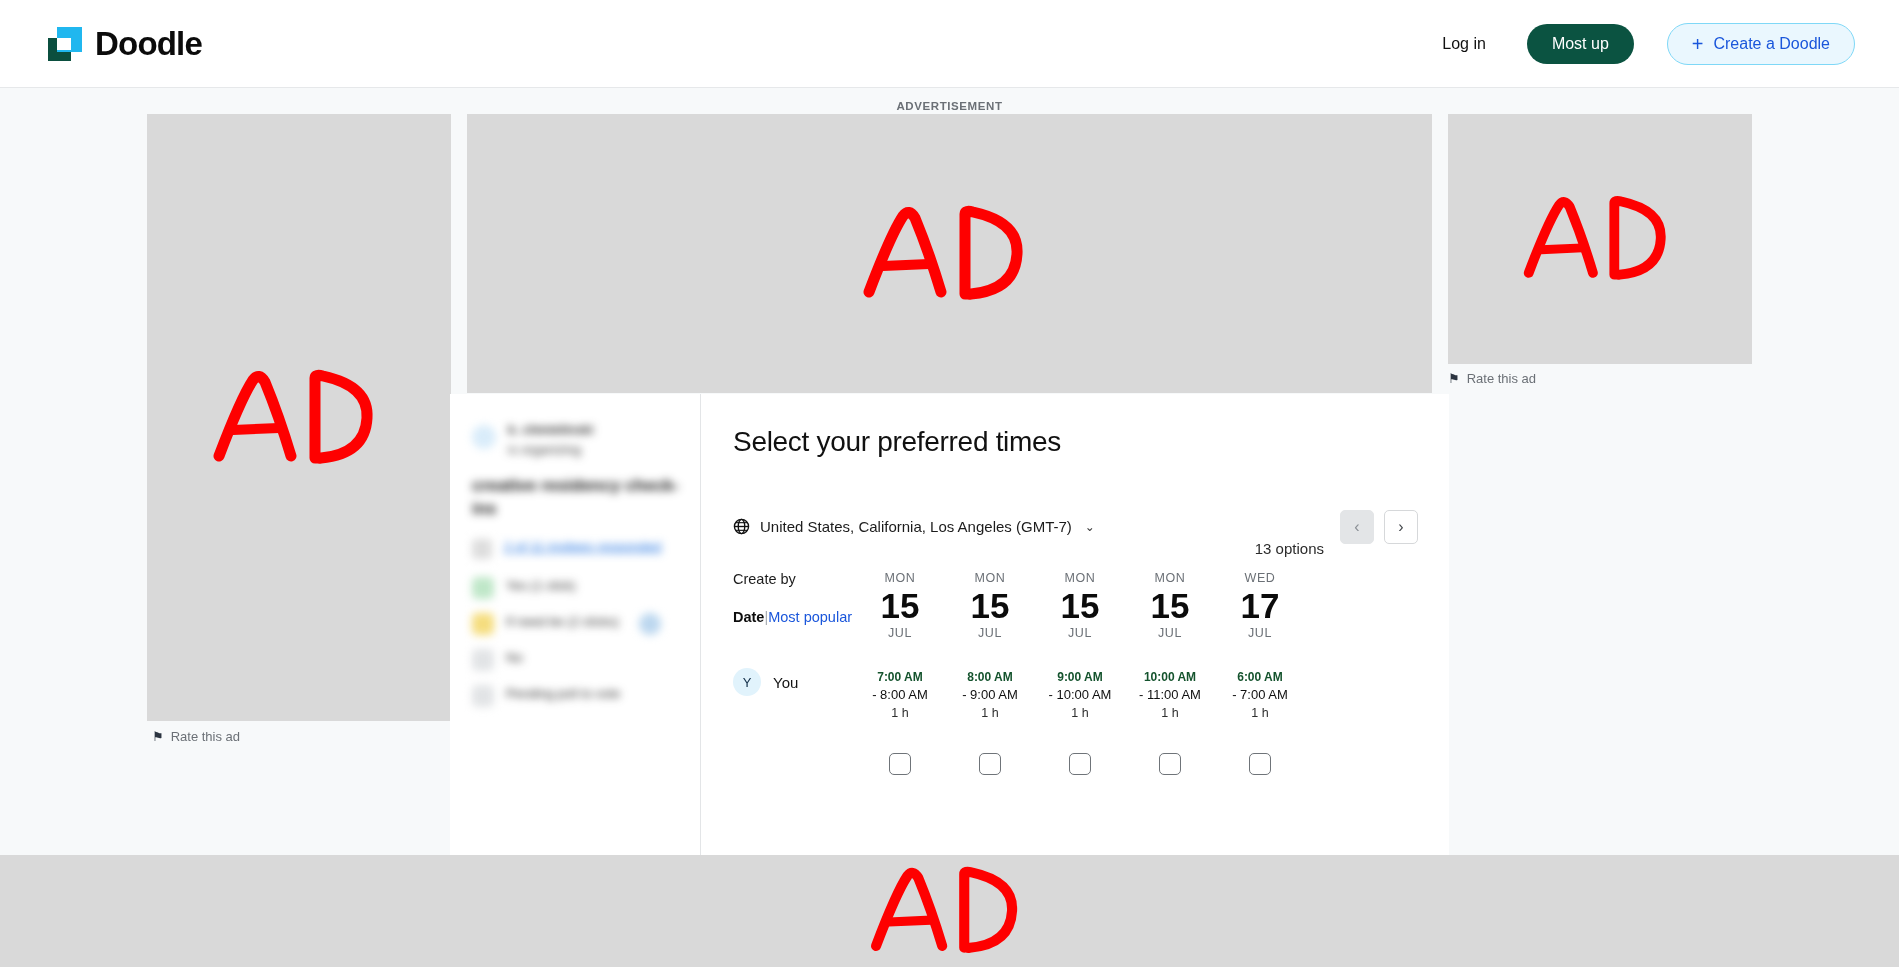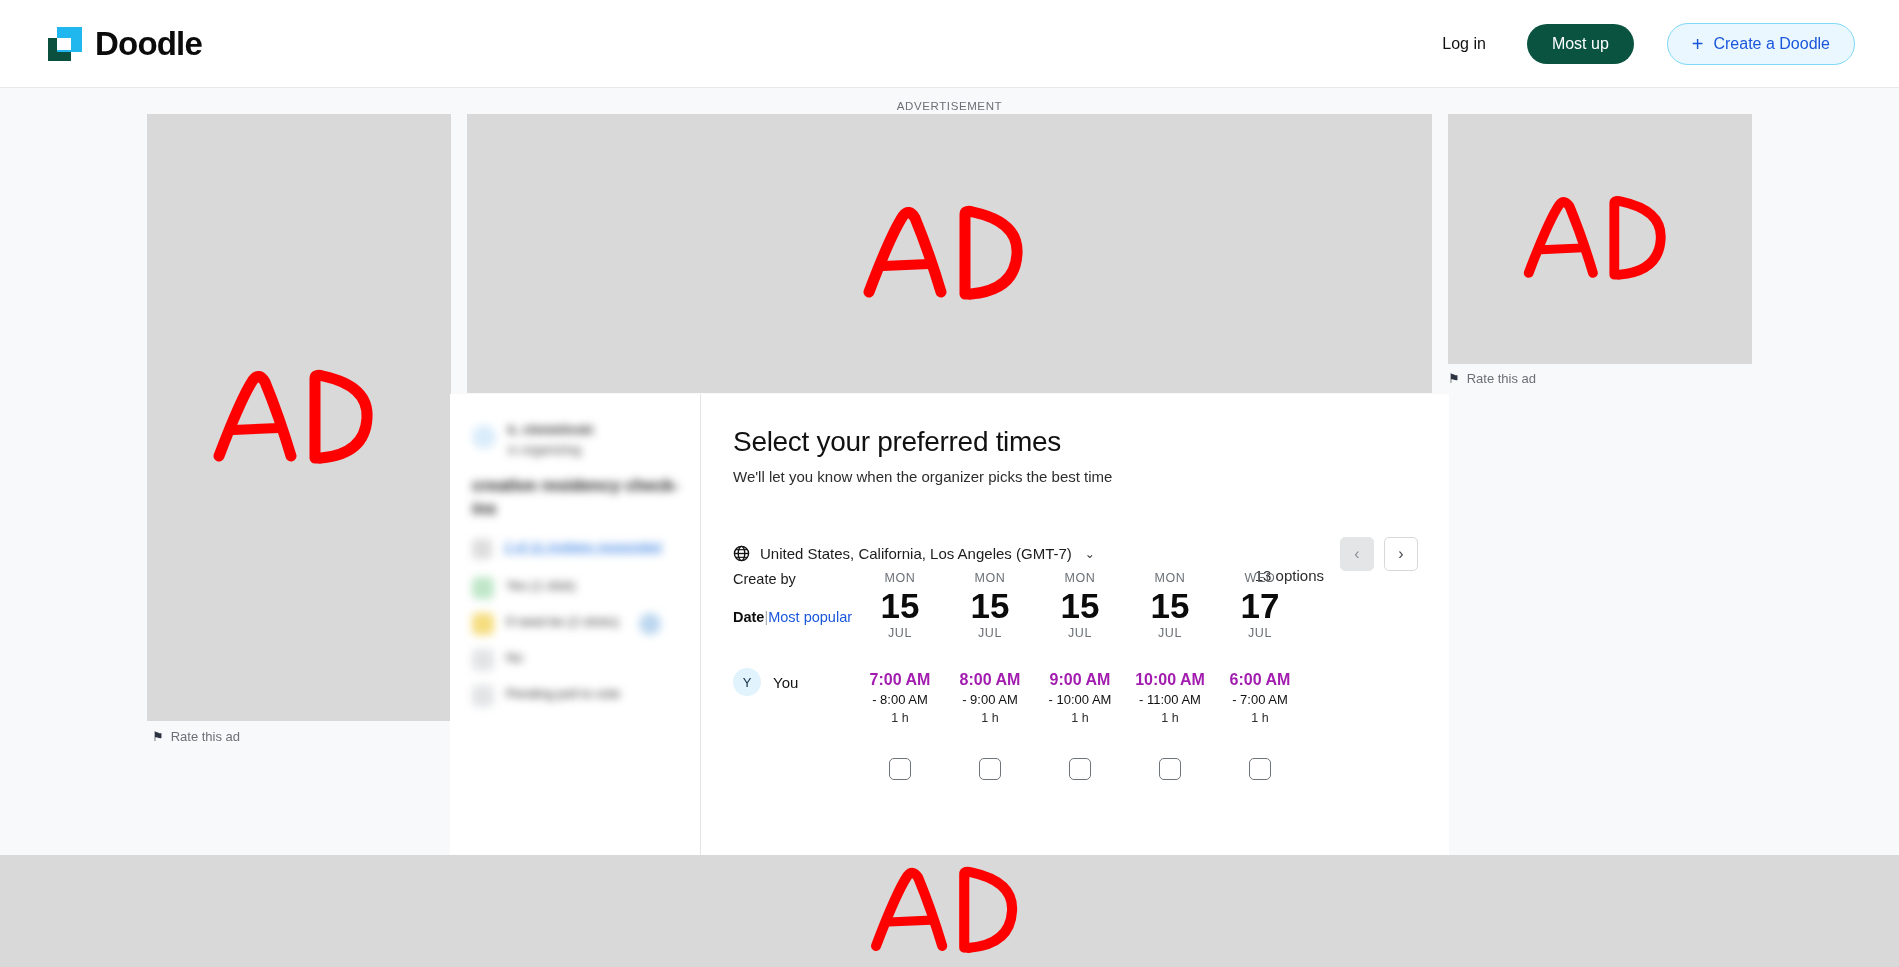--- a/index.html
+++ b/index.html
@@ -61,20 +61,21 @@
     display: flex; align-items: center; gap: 10px;
     font-family: "Liberation Sans", sans-serif;
   }
   .plus-ico { font-size: 20px; line-height: 1; color: #1a56db; }
 
   
   .ad-label {
     position: absolute; left: 0; top: 100px; width: 1899px;
     text-align: center; font-size: 11.5px; color: #6b7076;
     letter-spacing: 0.6px;
+    font-weight: bold;
   }
 
   
   .ad-box {
     position: absolute; background: #d9d9d9;
     display: flex; align-items: center; justify-content: center;
     overflow: hidden;
   }
   .ad-left   { left: 147px;  top: 114px; width: 304px;  height: 607px; }
   .ad-top    { left: 467px;  top: 114px; width: 965px;  height: 279px; }
@@ -196,21 +197,21 @@
   .you-cell { width: 122px; flex: none; display: flex; align-items: center; gap: 12px; }
   .you-avatar {
     width: 28px; height: 28px; border-radius: 50%;
     background: #e1f3fc; color: #13304a;
     display: flex; align-items: center; justify-content: center;
     font-size: 13px;
   }
   .you-name { font-size: 15px; color: #141414; }
 
   .slot-col { width: 90px; flex: none; text-align: center; padding-top: 1px; }
-  .slot-start { font-size: 16px; font-weight: bold; color: #a21caf; line-height: 1.38; }
+  .slot-start { font-size: 12px; font-weight: bold; color: #14532d; line-height: 1.38; }
   .slot-end   { font-size: 13px; font-weight: normal; color: #101010; line-height: 1.38; }
   .slot-dur   { font-size: 12.5px; color: #2e2e2e; margin-top: 2px; }
 
   .check-row { margin-top: 33px; display: flex; }
   .check-col { width: 90px; flex: none; display: flex; justify-content: center; }
   .checkbox {
     width: 22px; height: 22px; border-radius: 5px;
     border: 1.4px solid #6f7479; background: #fff; cursor: pointer;
   }
 </style>
@@ -311,21 +312,20 @@
       </div>
       <div class="legend-item">
         <span class="legend-ico ico-grey"></span>
         <span class="legend-label">Pending poll to vote</span>
       </div>
     </div>
   </div>
 
   <div class="poll-main">
     <div class="main-title">Select your preferred times</div>
-    <div class="main-sub">We'll let you know when the organizer picks the best time</div>
 
     <div class="tz-row">
       <div class="tz-left">
         <svg class="globe-ico" viewBox="0 0 24 24">
           <circle cx="12" cy="12" r="10" fill="none" stroke="#111" stroke-width="1.9"></circle>
           <ellipse cx="12" cy="12" rx="4.6" ry="10" fill="none" stroke="#111" stroke-width="1.9"></ellipse>
           <line x1="2" y1="12" x2="22" y2="12" stroke="#111" stroke-width="1.9"></line>
           <line x1="3.6" y1="6.6" x2="20.4" y2="6.6" stroke="#111" stroke-width="1.6"></line>
           <line x1="3.6" y1="17.4" x2="20.4" y2="17.4" stroke="#111" stroke-width="1.6"></line>
         </svg>

